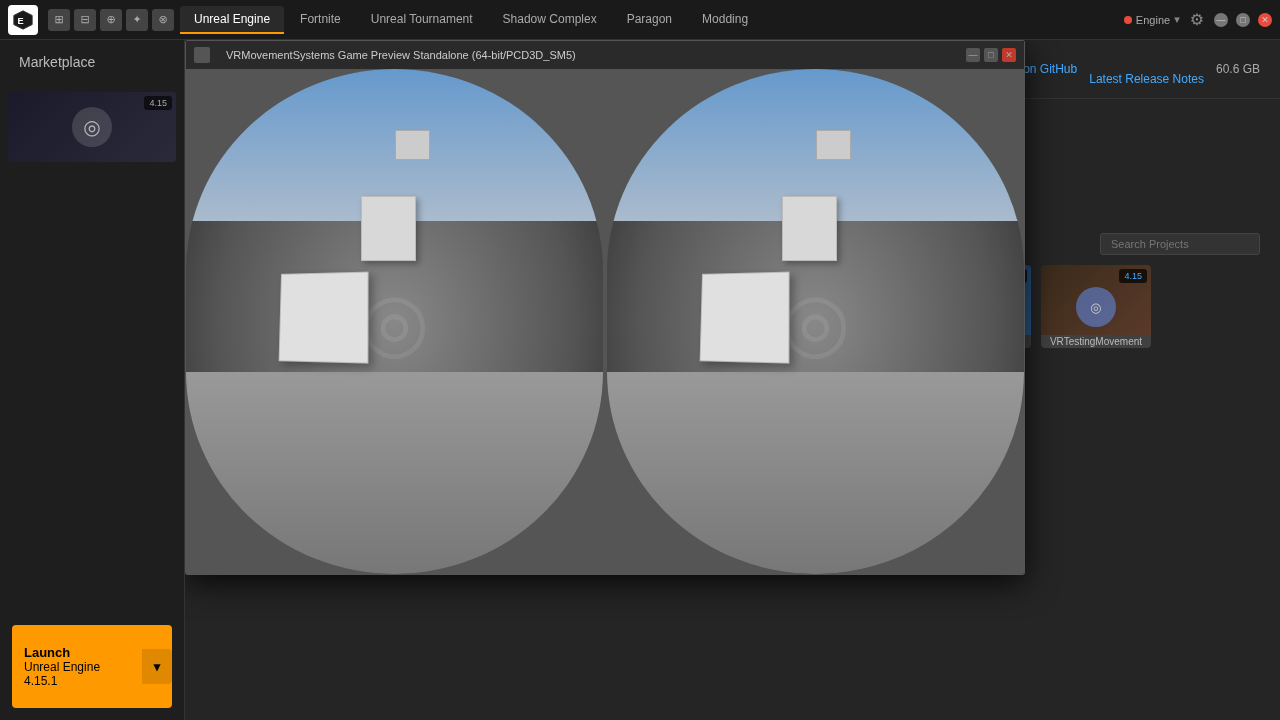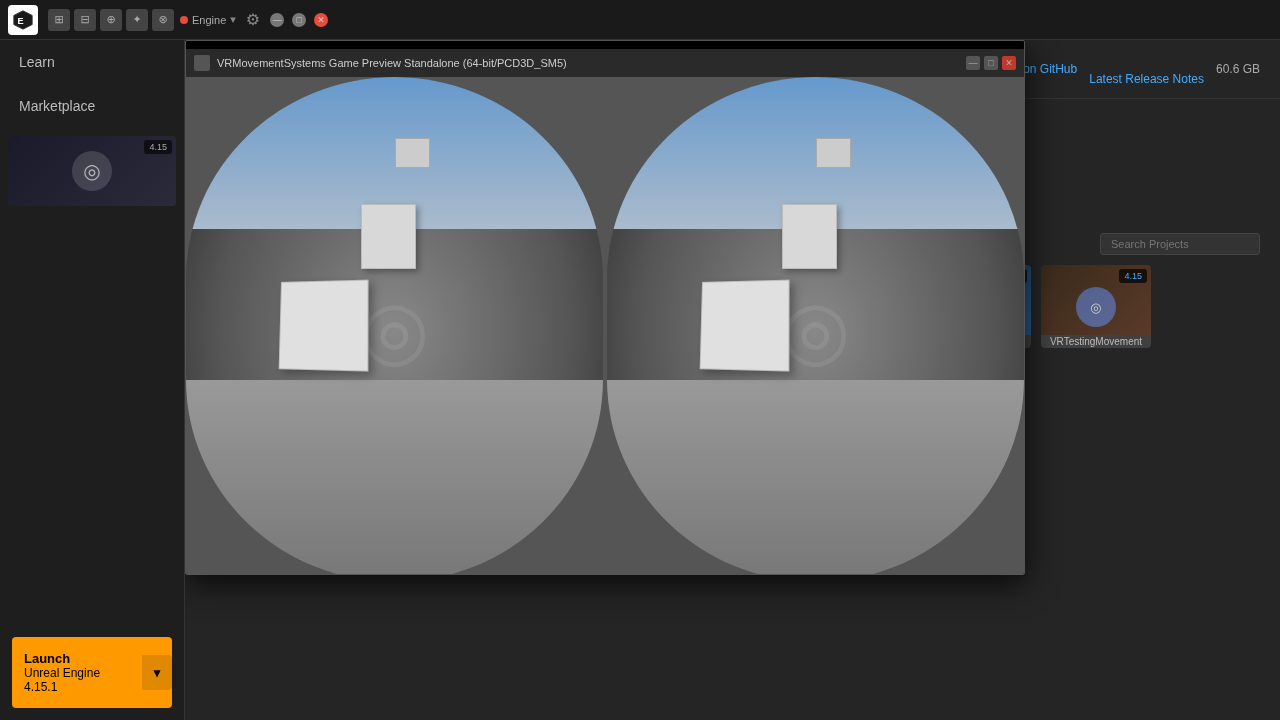--- a/index.html
+++ b/index.html
@@ -68,21 +68,21 @@
     #launch-section {
       padding: 12px;
       margin-top: auto;
     }
     #launch-btn {
       width: 100%;
       background: #f90;
       color: #000;
       border: none;
       border-radius: 4px;
-      padding: 14px 0;
+      padding: 20px 0;
       font-size: 13px;
       font-weight: bold;
       cursor: pointer;
       display: flex;
       align-items: center;
       justify-content: space-between;
     }
     #launch-btn .btn-main { padding: 0 12px; flex: 1; text-align: left; }
     #launch-btn .btn-text-sub { font-size: 12px; font-weight: normal; display: block; }
     #launch-btn .btn-arrow {
@@ -199,22 +199,21 @@
       z-index: 100;
       overflow: hidden;
       box-shadow: 0 8px 32px rgba(0,0,0,0.8);
     }
     #vr-titlebar {
       height: 28px;
       background: #2a2a2a;
       display: flex;
       align-items: center;
       padding: 0 8px;
-      gap: 7px;
-      margin-top: 8px;
+      gap: 16px;
     }
     #vr-app-icon { width: 16px; height: 16px; background: #555; border-radius: 2px; }
     #vr-title { font-size: 11px; color: #ccc; flex: 1; }
     #vr-controls { display: flex; gap: 4px; }
     .vr-btn { width: 14px; height: 14px; border-radius: 2px; background: #555; cursor: pointer; display: flex; align-items: center; justify-content: center; font-size: 9px; color: #aaa; }
     .vr-btn.close { background: #c0392b; }
     #vr-content {
       width: 100%;
       height: calc(100% - 28px);
       display: flex;
@@ -318,37 +317,44 @@
       <text x="6" y="16" font-size="10" fill="#fff" font-weight="bold">E</text>
     </svg>
   </div>
   <div class="top-icons">
     <div class="top-icon">⊞</div>
     <div class="top-icon">⊟</div>
     <div class="top-icon">⊕</div>
     <div class="top-icon">✦</div>
     <div class="top-icon">⊗</div>
   </div>
+  <div id="nav-tabs">
+    <div class="nav-tab active">Unreal Engine</div>
+    <div class="nav-tab">Fortnite</div>
+    <div class="nav-tab">Unreal Tournament</div>
+    <div class="nav-tab">Shadow Complex</div>
+    <div class="nav-tab">Paragon</div>
+    <div class="nav-tab">Modding</div>
+  </div>
   <div class="online-status">
     <div class="online-dot"></div>
     <span>Engine</span>
     <span style="color:#888">▾</span>
   </div>
   <span style="font-size:16px;color:#888;cursor:pointer;margin-right:10px;">⚙</span>
   <div id="window-controls">
     <div class="win-btn win-minimize">—</div>
     <div class="win-btn win-maximize">□</div>
     <div class="win-btn win-close">✕</div>
   </div>
 </div>
 
 <div id="main">
 
   <div id="sidebar">
-    <div class="sidebar-item">Learn</div>
     <div class="sidebar-item">Marketplace</div>
 
     <div id="sidebar-engine-card">
       <div class="se-thumb">
         <div class="se-ue-logo">◎</div>
         <div style="position:absolute;top:4px;right:4px;background:rgba(0,0,0,0.6);color:#aaa;font-size:9px;padding:2px 5px;border-radius:3px;">4.15</div>
       </div>
     </div>
 
     <div id="launch-section">

